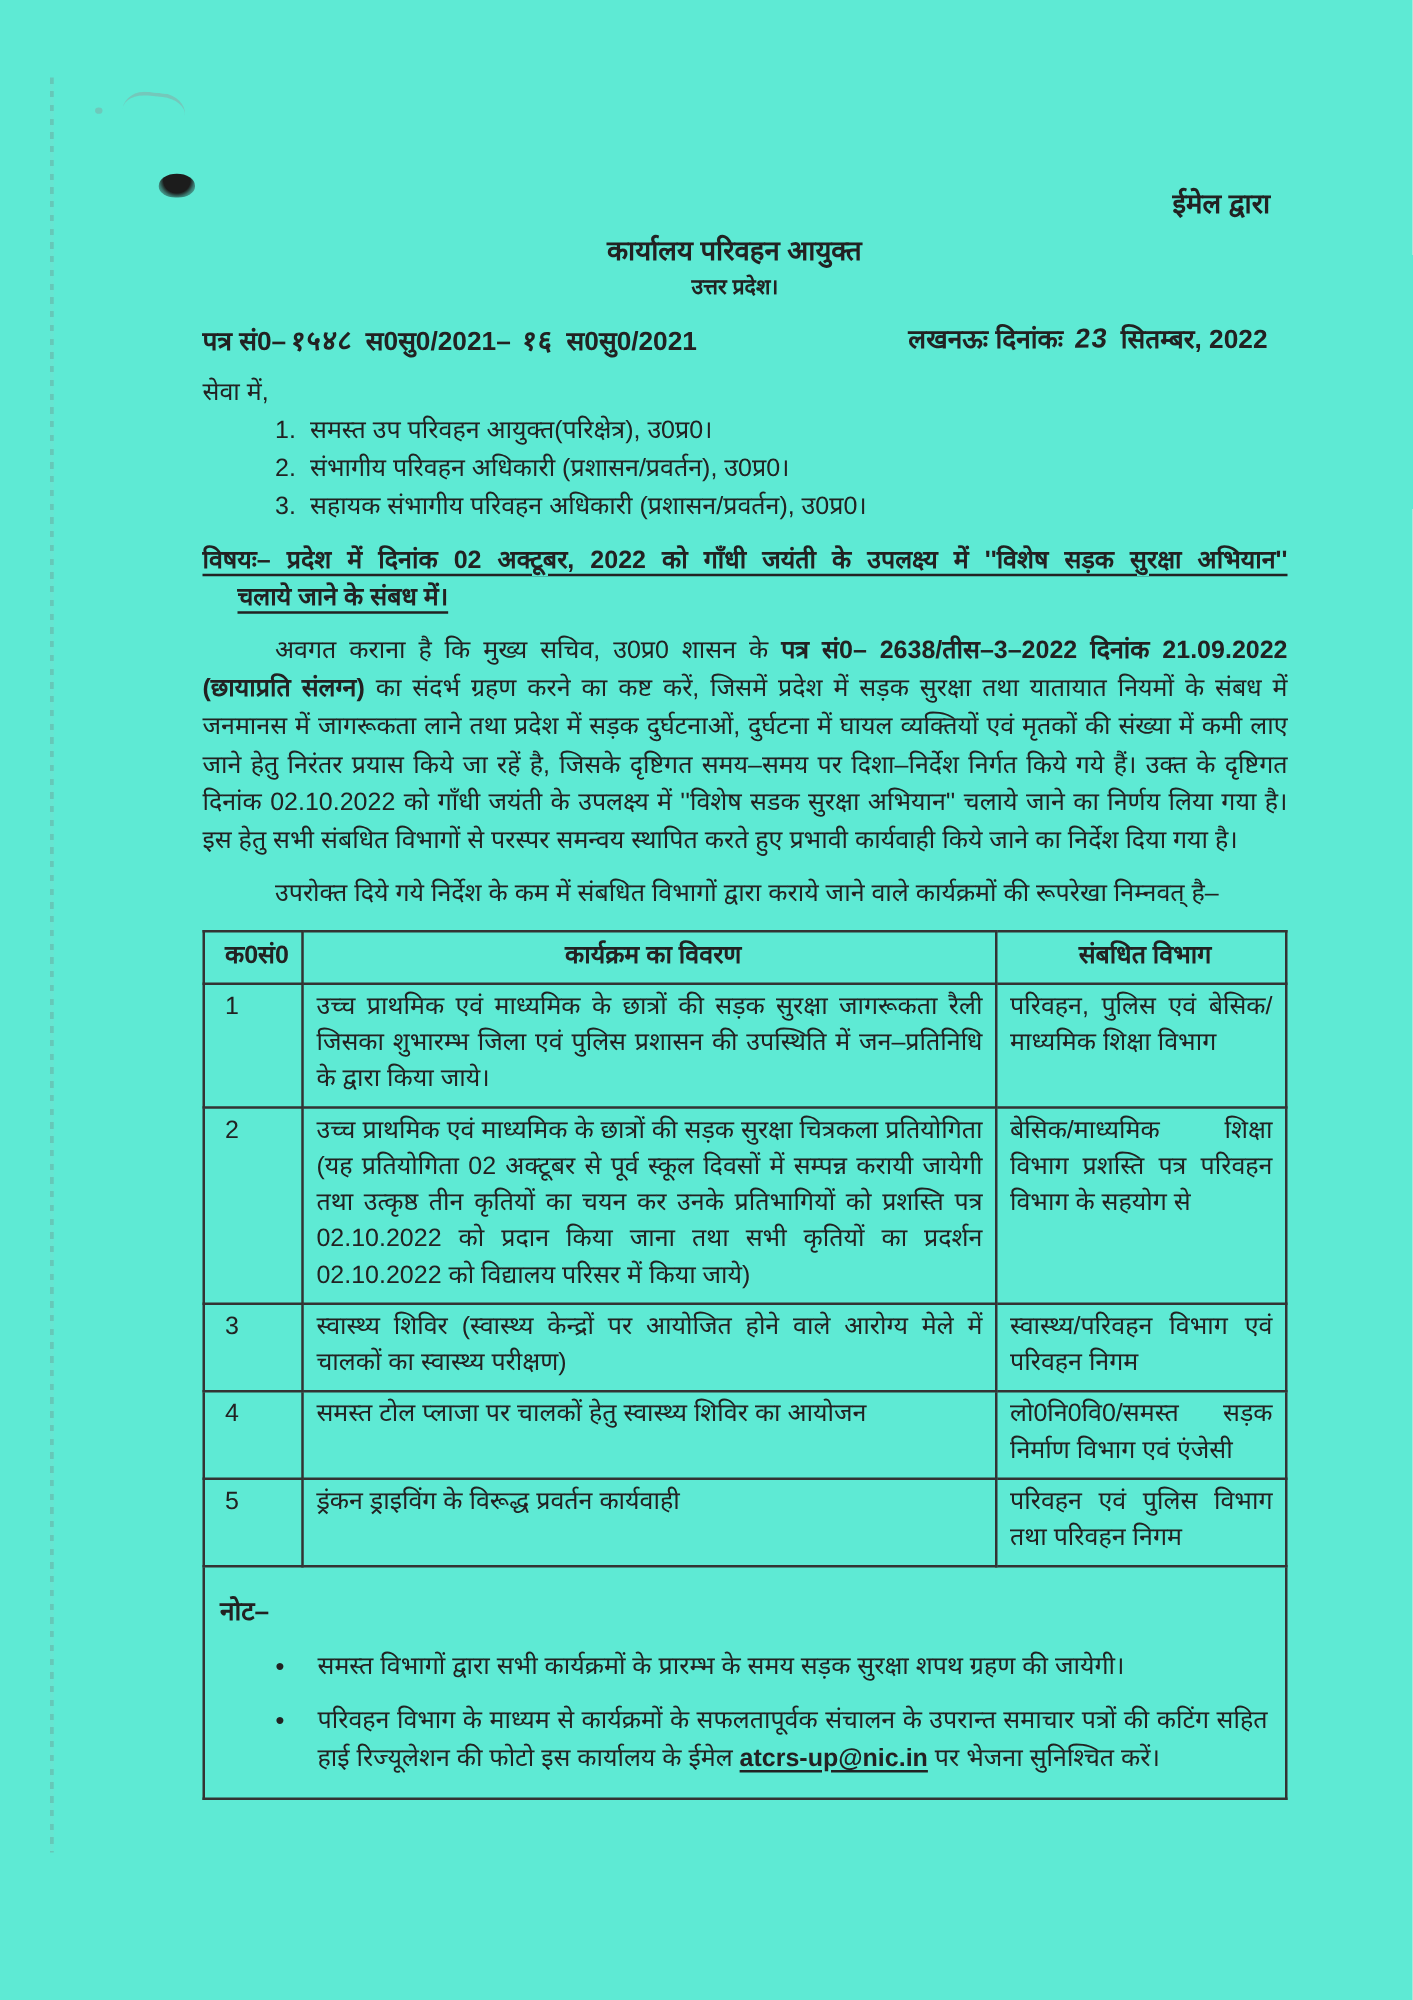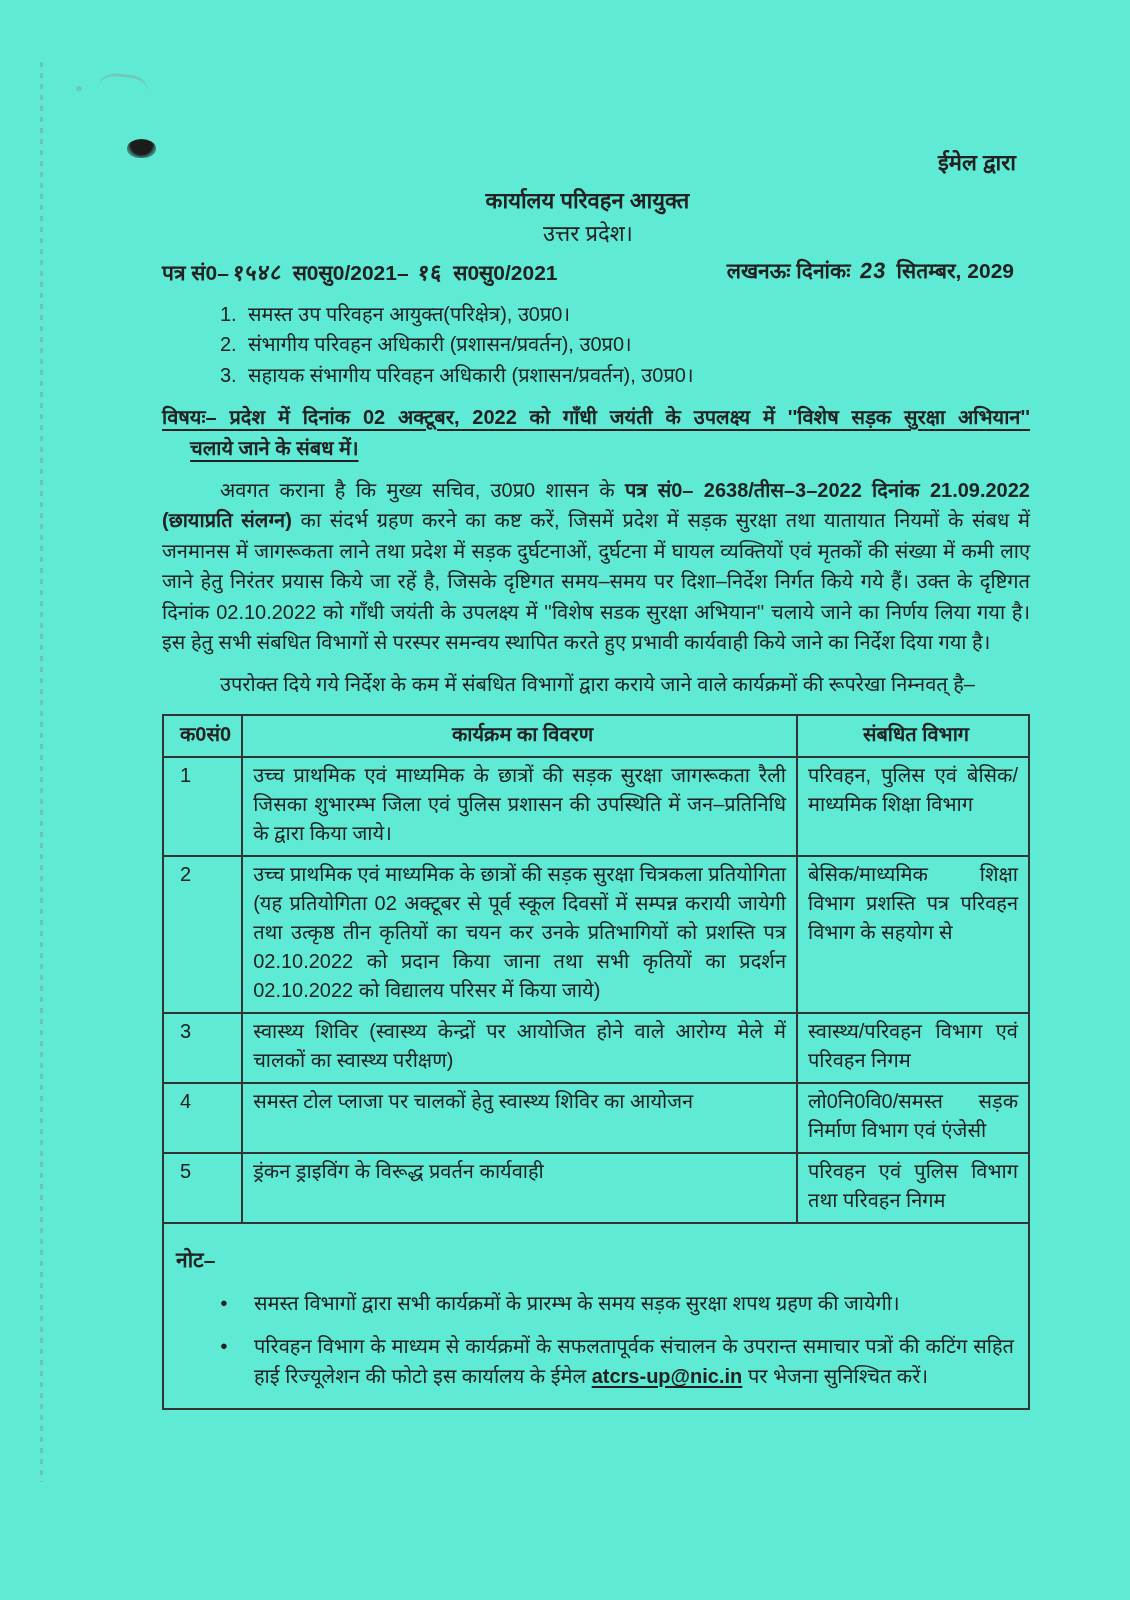--- a/index.html
+++ b/index.html
@@ -13,21 +13,21 @@
     background:repeating-linear-gradient(to bottom,rgba(120,120,120,.30) 0 5px,rgba(185,185,185,.10) 5px 11px);}
   .pencil-arc{position:absolute;left:98px;top:74px;width:50px;height:28px;
     border-top:3px solid rgba(150,150,150,.40);border-radius:50%/65%;transform:rotate(6deg);}
   .pencil-dot{position:absolute;left:76px;top:86px;width:6px;height:5px;background:rgba(140,140,140,.35);border-radius:50%;}
   .ink-blob{position:absolute;left:127px;top:139px;width:29px;height:19px;
     background:radial-gradient(ellipse at 50% 30%,#1c1c1c 0 52%,rgba(28,28,28,.55) 68%,rgba(28,28,28,0) 100%);
     border-radius:50% 50% 46% 46%;}
   
   .email-via{position:absolute;top:146px;right:114px;font-size:22px;font-weight:700;}
   .org1{position:absolute;top:184px;left:0;right:1px;text-align:center;padding-left:46px;font-size:22px;font-weight:700;}
-  .org2{position:absolute;top:217px;left:0;right:0;text-align:center;padding-left:46px;font-size:22px;font-weight:400;}
+  .org2{position:absolute;top:217px;left:0;right:0;text-align:center;padding-left:46px;font-size:17px;font-weight:700;}
   .ref-row{position:absolute;top:256px;left:162px;right:116px;display:flex;justify-content:space-between;
     font-size:21px;font-weight:700;white-space:nowrap;}
   .hw{display:inline-block;transform:skewX(-7deg) rotate(-1deg);font-weight:600;font-size:1.05em;letter-spacing:1px;margin:0 4px;}
   
   .doc{position:absolute;left:162px;top:299px;width:868px;font-size:20px;line-height:1.52;}
   .salutation{margin:0;}
   .recipient{margin-left:58px;display:flex;}
   .recipient .num{flex:0 0 28px;}
   .subject{font-weight:700;margin-top:12px;}
   .subject-l1{text-align:justify;text-align-last:justify;text-decoration:underline;
@@ -70,26 +70,27 @@
   <div class="ref-row">
     <div>
       <span>पत्र सं0–</span><span class="hw">१५४८</span>
       <span>स0सु0/2021–</span>
       <span class="hw">१६</span>
       <span>स0सु0/2021</span>
     </div>
     <div>
       <span>लखनऊः दिनांकः</span>
       <span class="hw">23</span>
-      <span>सितम्बर, 2029</span>
+      <span>सितम्बर, 2022</span>
     </div>
   </div>
 
   <div class="doc">
 
+    <div class="salutation">सेवा में,</div>
 
     <div>
       <div class="recipient">
         <span class="num">1.</span>
         <span>समस्त उप परिवहन आयुक्त(परिक्षेत्र), उ0प्र0।</span>
       </div>
       <div class="recipient">
         <span class="num">2.</span>
         <span>संभागीय परिवहन अधिकारी (प्रशासन/प्रवर्तन), उ0प्र0।</span>
       </div>

